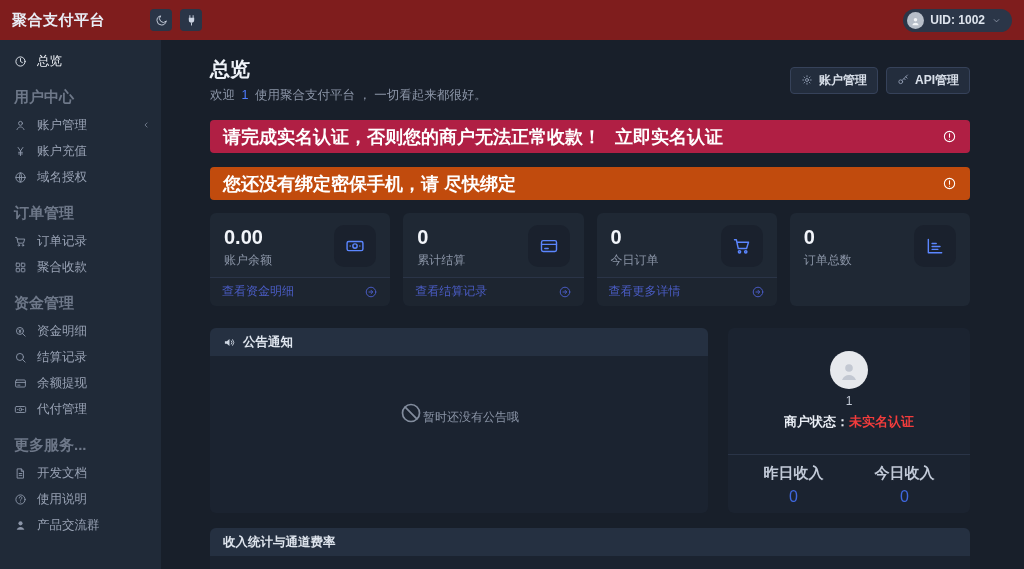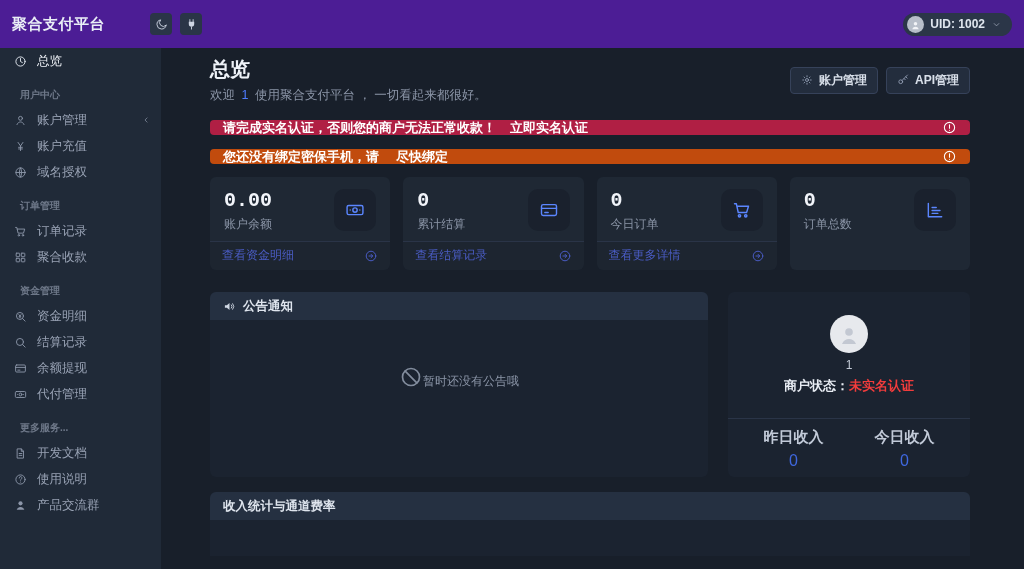--- a/index.html
+++ b/index.html
@@ -4,21 +4,21 @@
 <style>
   * { margin:0; padding:0; box-sizing:border-box; }
   html,body { width:1024px; height:569px; overflow:hidden; }
   body {
     font-family:"Liberation Sans","DejaVu Sans",sans-serif;
     background:#181f2a; color:#eef2f7; font-size:13px;
   }
   svg.ic { display:block; stroke:currentColor; fill:none; stroke-width:1.7; stroke-linecap:round; stroke-linejoin:round; }
 
   
-  .navbar { position:fixed; top:0; left:0; width:1024px; height:48px; background:#4c1d95;
+  .navbar { position:fixed; top:0; left:0; width:1024px; height:40px; background:#7f1d1d;
             display:flex; align-items:center; padding:0 12px; z-index:10; }
   .brand { font-size:15px; font-weight:700; color:#e9eef6; letter-spacing:.5px; width:138px; }
   .nav-icon-btn { width:22px; height:22px; border-radius:4px; background:#2a3547; color:#cdd5e3;
                   display:flex; align-items:center; justify-content:center; margin-right:8px; cursor:pointer; }
   .nav-icon-btn svg { width:13px; height:13px; }
   .nav-right { margin-left:auto; }
   .uid-pill { display:flex; align-items:center; gap:6px; background:#2b3648; border-radius:13px;
               padding:3px 10px 3px 4px; cursor:pointer; }
   .uid-avatar { width:17px; height:17px; border-radius:50%; background:#b7bec9; color:#f2f4f7;
                 display:flex; align-items:center; justify-content:center; overflow:hidden; }
@@ -26,45 +26,45 @@
   .uid-text { font-size:12px; font-weight:700; color:#dfe5ee; }
   .uid-pill .chev { color:#9aa4b6; } .uid-pill .chev svg { width:11px; height:11px; }
 
   
   .sidebar { position:fixed; top:36px; left:0; width:161px; height:533px; background:#202a38; padding-top:12px; }
   .side-item { height:26px; display:flex; align-items:center; gap:10px; padding:0 10px 0 14px;
                font-size:12.5px; color:#98a2b4; cursor:pointer; position:relative; }
   .side-item svg { width:13px; height:13px; flex:none; color:#8c96a9; }
   .side-item.active { color:#f1f4f9; } .side-item.active svg { color:#e6ebf3; }
   .side-item .chev-r { position:absolute; right:10px; color:#77819a; } .side-item .chev-r svg { width:10px; height:10px; }
-  .side-section { font-size:10px; font-weight:700; color:#6e7889; padding:14px 20px 5px; }
+  .side-section { font-size:15px; font-weight:700; color:#6e7889; padding:14px 14px 5px; }
 
   
   .main { position:absolute; left:161px; top:36px; width:863px; height:533px; padding:21px 54px 0 49px; }
 
   .page-head { display:flex; justify-content:space-between; align-items:center; }
   .page-title { font-size:20px; font-weight:700; color:#eef2f8; line-height:24px; }
   .page-sub { margin-top:6px; font-size:12.5px; color:#8b95a7; line-height:16px; }
   .page-sub .blue { color:#4e7cff; padding:0 3px; }
   .head-btns { display:flex; gap:8px; }
   .tool-btn { display:flex; align-items:center; gap:6px; background:#232d3d; border:1px solid #36425a;
               border-radius:4px; padding:4px 10px; font-size:12px; font-weight:700; color:#d9e0ea; cursor:pointer; }
   .tool-btn svg { width:12px; height:12px; color:#96a2b8; }
 
   
-  .alert { height:15px; border-radius:4px; display:flex; align-items:center; padding:0 13px;
-           color:#fff; font-size:13px; font-weight:600; }
+  .alert { height:33px; border-radius:4px; display:flex; align-items:center; padding:0 13px;
+           color:#fff; font-size:18px; font-weight:600; }
   .alert.danger { background:#b01f44; margin-top:17px; }
-  .alert.warning { background:#c14b0d; margin-top:14px;gap:12px; }
+  .alert.warning { background:#c14b0d; margin-top:14px; }
   .alert .link { font-weight:800; margin-left:14px; cursor:pointer; }
   .alert.warning .link { margin-left:5px; }
   .alert .info { margin-left:auto; } .alert .info svg { width:15px; height:15px; }
 
   
-  .stats { margin-top:13px; display:grid; grid-template-columns:repeat(4,1fr); gap:13px;font-family:Liberation Mono, monospace; }
+  .stats { margin-top:13px; display:grid; grid-template-columns:repeat(4,1fr); gap:13px; }
   .stat-card { background:#1f2834; border-radius:6px; overflow:hidden; }
   .stat-body { padding:12px 14px 8px; display:flex; justify-content:space-between; align-items:flex-start; }
   .stat-num { font-size:20px; font-weight:700; color:#f2f5fa; line-height:24px; }
   .stat-label { margin-top:3px; font-size:12px; color:#8b95a7; }
   .icon-box { width:42px; height:42px; border-radius:10px; background:#1a212d; color:#5b86ff;
               display:flex; align-items:center; justify-content:center; }
   .icon-box svg { width:20px; height:20px; }
   .stat-foot { border-top:1px solid #2a3447; padding:5px 12px 6px; display:flex; justify-content:space-between;
                align-items:center; background:rgba(0,0,0,.06); }
   .stat-foot .flink { font-size:12px; color:#4a5cc4; cursor:pointer; }

